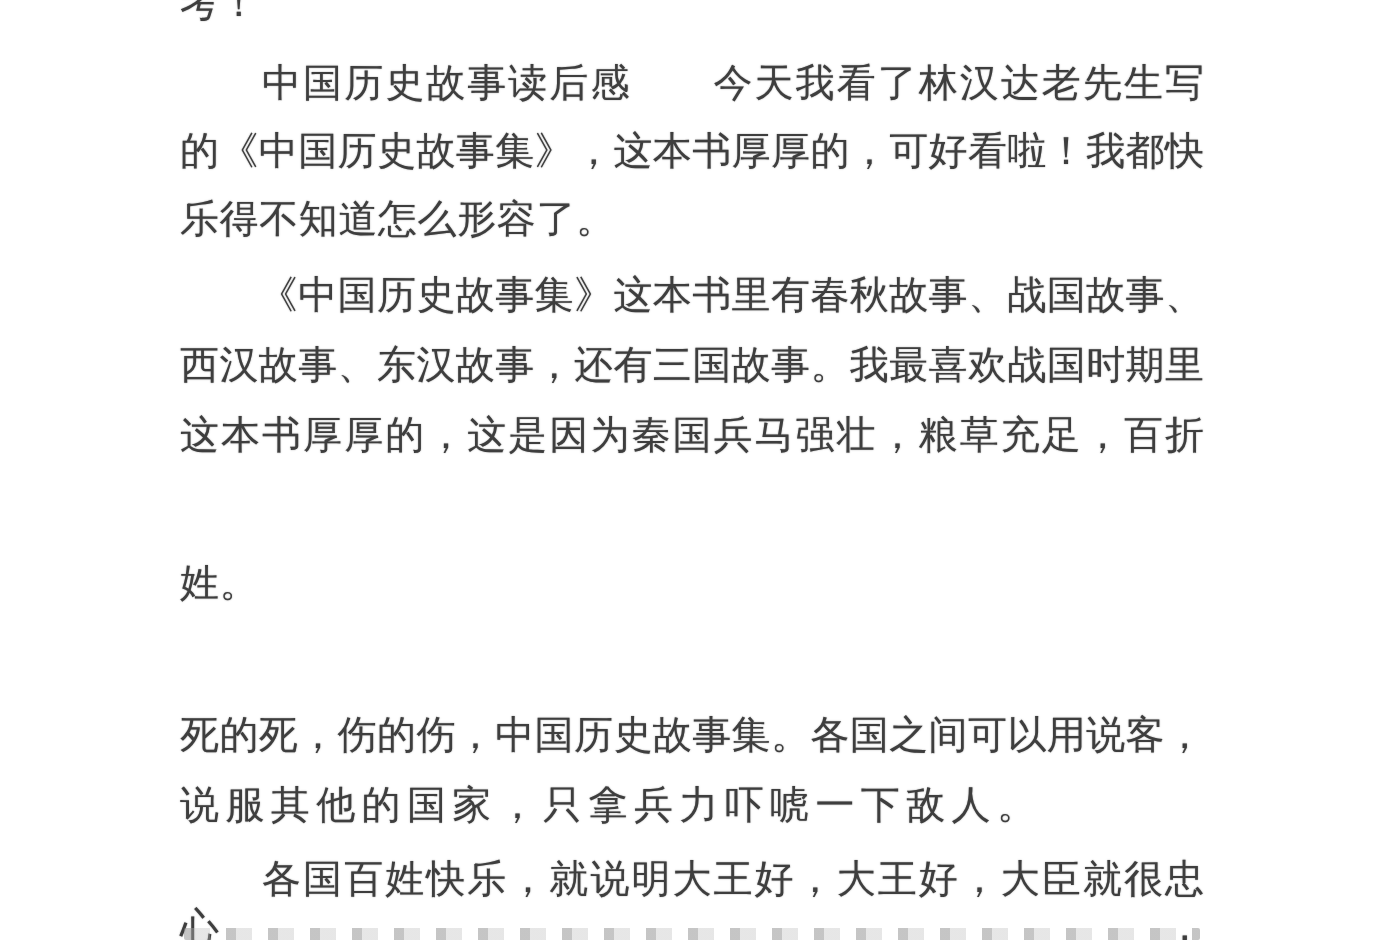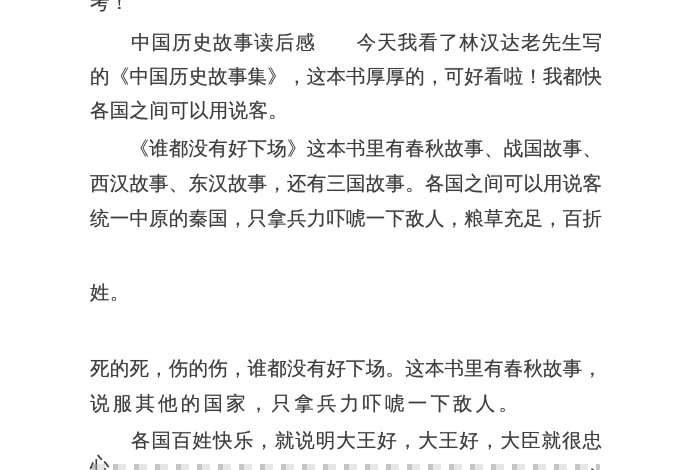--- a/index.html
+++ b/index.html
@@ -69,33 +69,33 @@
 <body>
 
 <div class="page">
 
   <div class="line short" style="top:-9px">考！</div>
 
   <div class="line justify" style="top:65px">的《中国历史故事集》，这本书厚厚的，可好看啦！我都快</div>
 
   <div class="line justify" style="top:31px">　　中国历史故事读后感　　今天我看了林汉达老先生写</div>
 
-  <div class="line short" style="top:99px">各国之间可以用说客。</div>
+  <div class="line short" style="top:99px">乐得不知道怎么形容了。</div>
 
-  <div class="line justify" style="top:137px">　　《谁都没有好下场》这本书里有春秋故事、战国故事、</div>
+  <div class="line justify" style="top:137px">　　《中国历史故事集》这本书里有春秋故事、战国故事、</div>
 
-  <div class="line justify" style="top:172px">西汉故事、东汉故事，还有三国故事。各国之间可以用说客</div>
+  <div class="line justify" style="top:172px">西汉故事、东汉故事，还有三国故事。我最喜欢战国时期里</div>
 
-  <div class="line justify" style="top:207px">统一中原的秦国，只拿兵力吓唬一下敌人，粮草充足，百折</div>
+  <div class="line justify" style="top:207px">这本书厚厚的，这是因为秦国兵马强壮，粮草充足，百折</div>
 
 
   <div class="line short" style="top:281px">姓。</div>
 
 
-  <div class="line justify" style="top:357px">死的死，伤的伤，谁都没有好下场。这本书里有春秋故事，</div>
+  <div class="line justify" style="top:357px">死的死，伤的伤，中国历史故事集。各国之间可以用说客，</div>
 
   <div class="line stretch" style="top:392px">说服其他的国家，只拿兵力吓唬一下敌人。</div>
 
   <div class="line justify" style="top:429px">　　各国百姓快乐，就说明大王好，大王好，大臣就很忠心，</div>
 
   <div class="clipped-strip"></div>
 
 </div>
 
 </body></html>

